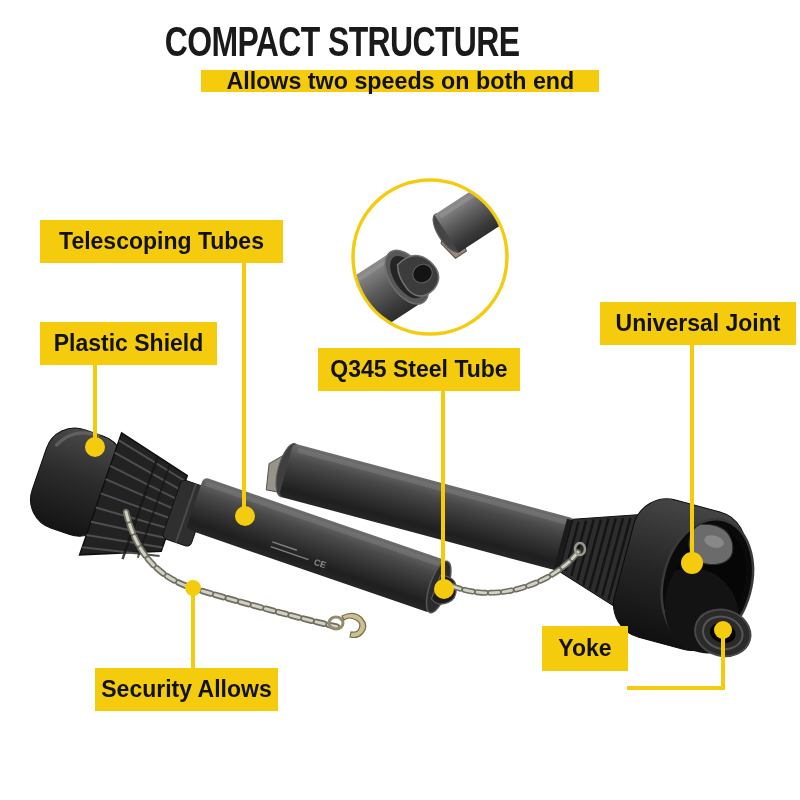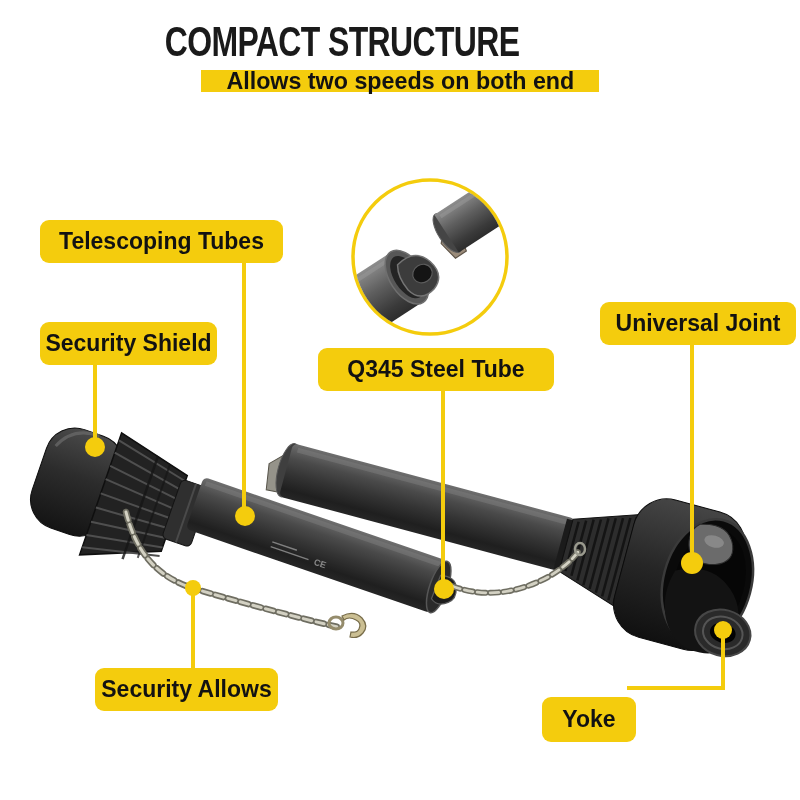--- a/index.html
+++ b/index.html
@@ -27,31 +27,31 @@
     position:absolute;left:201px;top:70px;width:398px;height:22px;
     background:var(--accent);
     display:flex;justify-content:center;align-items:center;
   }
   .subtitle-text{
     font-size:24px;font-weight:bold;color:var(--label-ink);
     white-space:nowrap;transform:scale(0.97,1);
   }
 
   .tag{
-    position:absolute;background:var(--accent);border-radius:9px;
+    position:absolute;background:var(--accent);border-radius:0;
     display:flex;justify-content:center;align-items:center;
     font-weight:bold;font-size:23px;color:var(--label-ink);
     white-space:nowrap;
   }
   .tag-telescoping{left:40px;top:220px;width:243px;height:43px;}
   .tag-plastic    {left:40px;top:322px;width:177px;height:43px;}
-  .tag-q345       {left:318px;top:348px;width:236px;height:43px;}
+  .tag-q345       {left:318px;top:348px;width:202px;height:43px;}
   .tag-universal  {left:565px;top:302px;width:196px;height:43px;margin-left:35px;}
   .tag-security   {left:95px;top:668px;width:183px;height:43px;}
-  .tag-yoke       {left:542px;top:697px;width:94px;height:45px;text-align:right;}
+  .tag-yoke       {left:542px;top:626px;width:86px;height:45px;text-align:right;}
 
   svg.artwork{position:absolute;left:0;top:0;}
 </style>
 </head>
 <body>
 
 <div class="stage">
 
   <svg class="artwork" width="800" height="800" viewBox="0 0 800 800">
     <defs>
@@ -211,19 +211,19 @@
   </svg>
 
   <div class="title-wrap">
     <span class="title-text">COMPACT STRUCTURE</span>
   </div>
   <div class="subtitle-bar">
     <span class="subtitle-text">Allows two speeds on both end</span>
   </div>
 
   <div class="tag tag-telescoping">Telescoping Tubes</div>
-  <div class="tag tag-plastic">Security Shield</div>
+  <div class="tag tag-plastic">Plastic Shield</div>
   <div class="tag tag-q345">Q345 Steel Tube</div>
   <div class="tag tag-universal">Universal Joint</div>
   <div class="tag tag-security">Security Allows</div>
   <div class="tag tag-yoke">Yoke</div>
 
 </div>
 
 </body></html>

